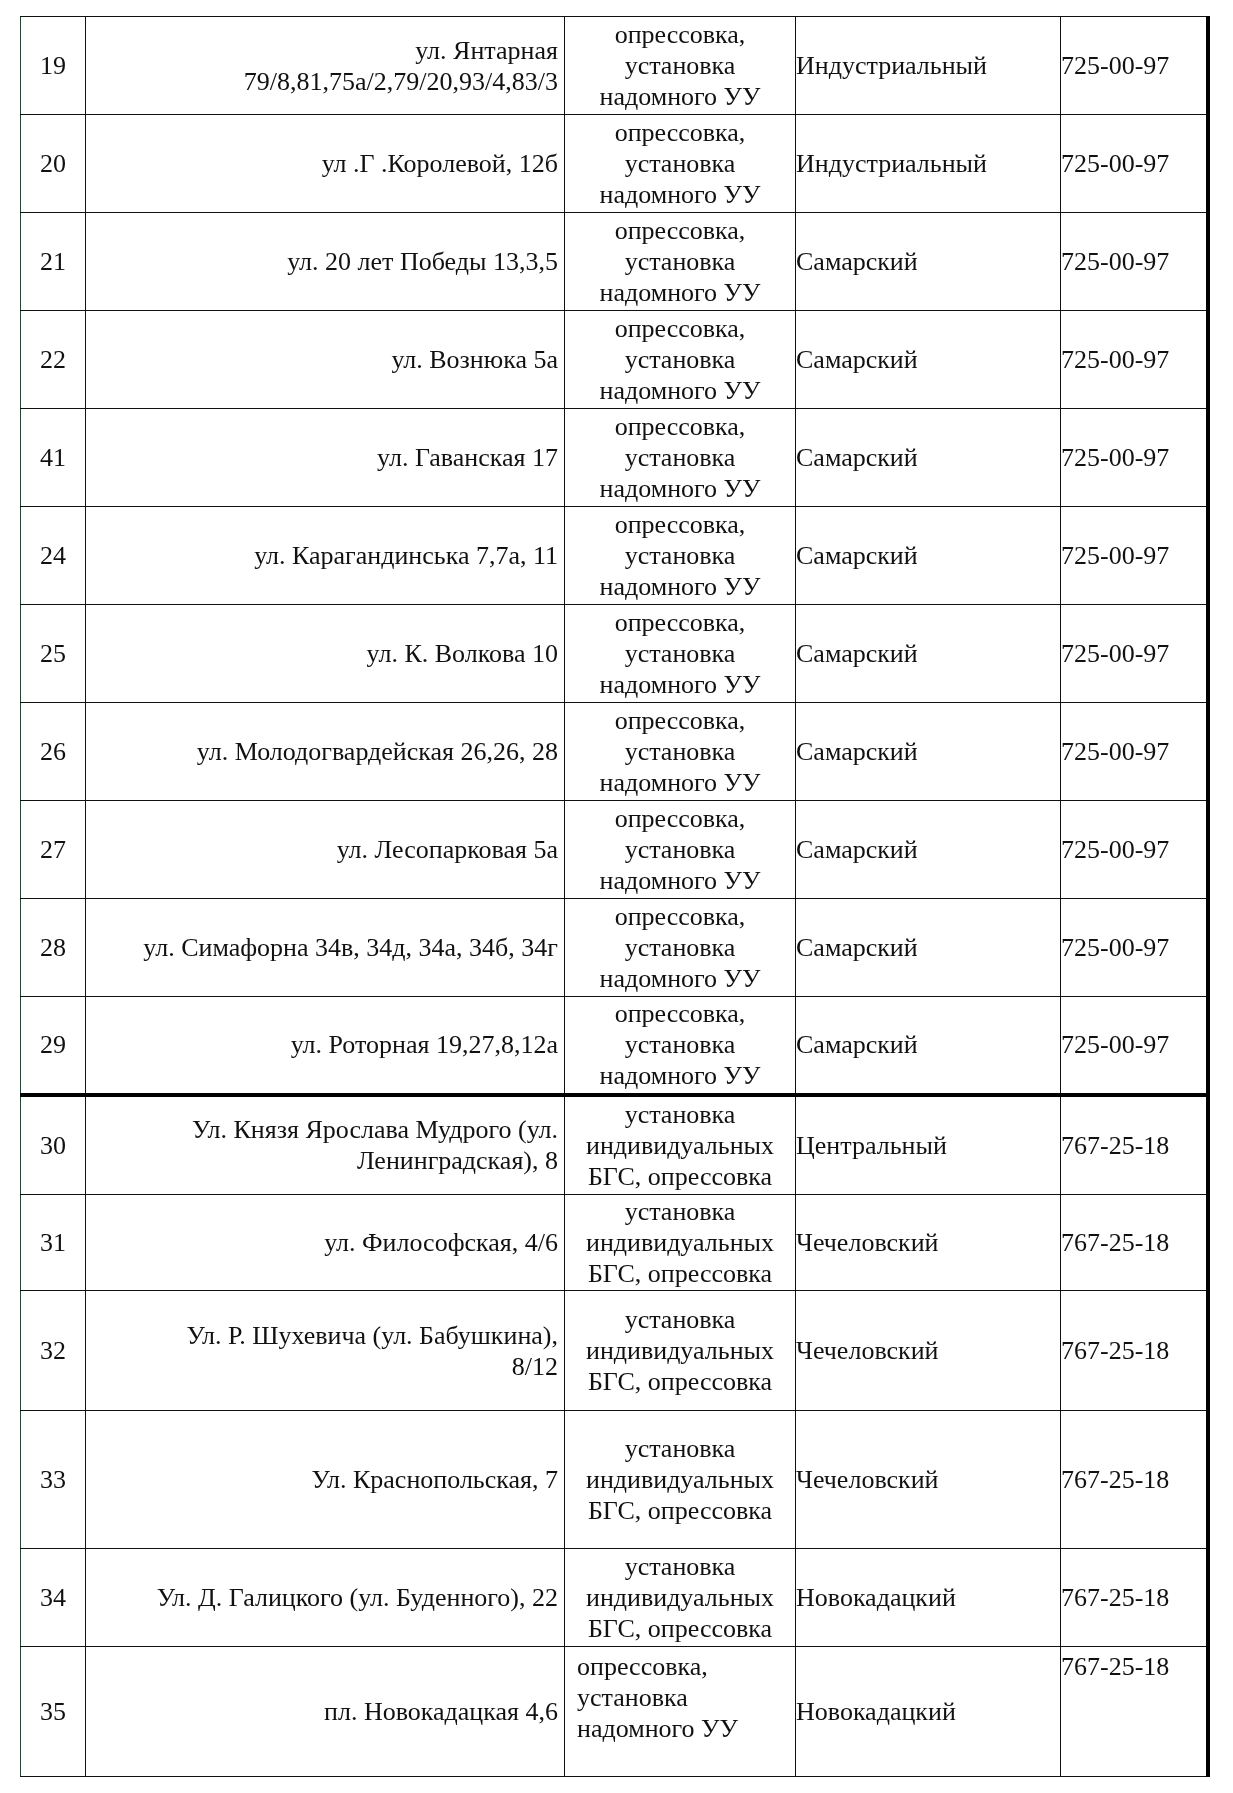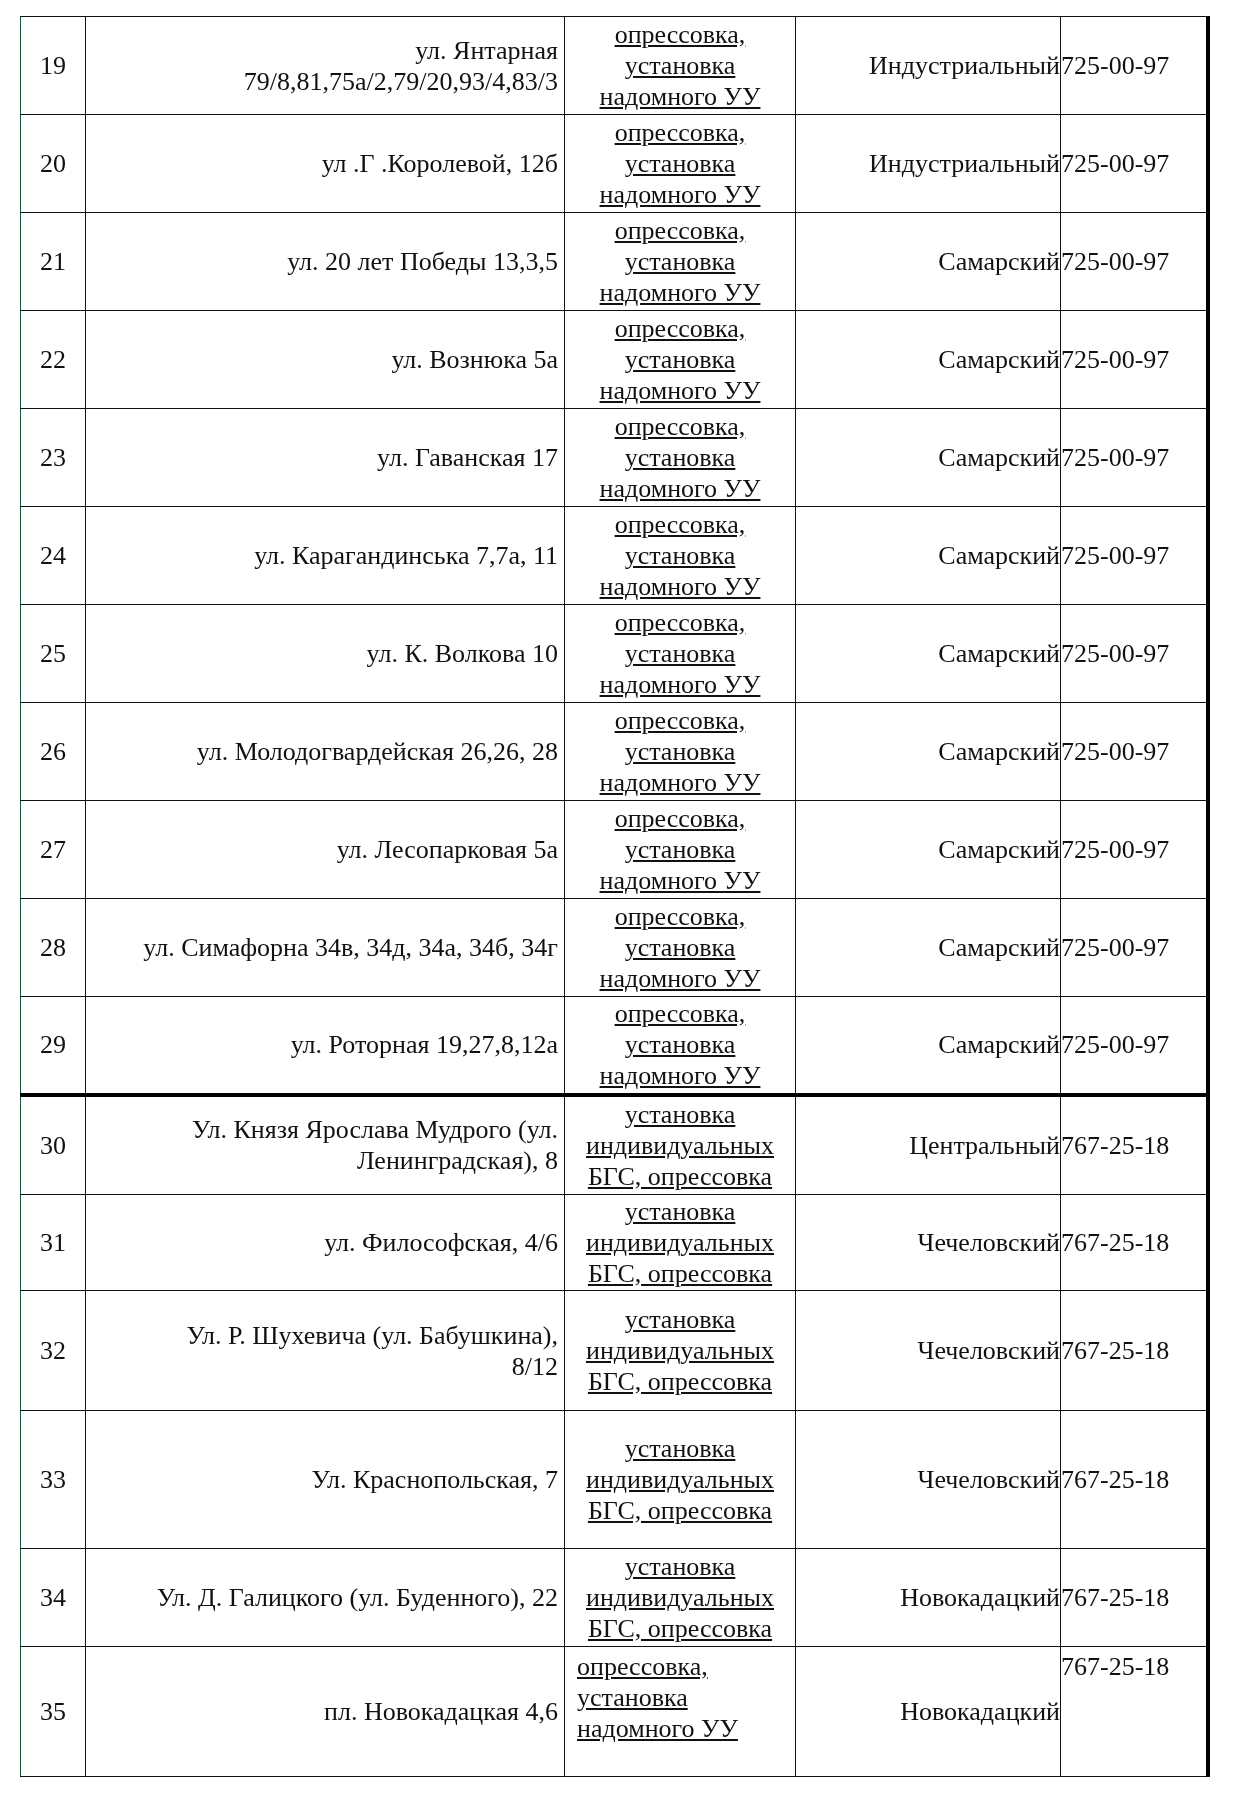--- a/index.html
+++ b/index.html
@@ -48,24 +48,23 @@
     border-left: 1px solid #14532d;
   }
   table.sched td.addr {
     text-align: right;
     padding-left: 12px;
     padding-right: 6px;
   }
   table.sched td.work {
     text-align: center;
     padding: 0 0;
-    text-decoration: underline;
   }
   table.sched td.dist {
-    text-align: right;
+    text-align: left;
     margin-top: 19px;
   }
   table.sched td.phone {
     border-right: 4px solid #000000;
   }
   table.sched tr.thick-top td {
     border-top: 4px solid #000000;
   }
   table.sched td.work.left-top {
     text-align: left;
@@ -146,21 +145,21 @@
           </td>
           <td class="work">
             <span class="line">опрессовка,</span>
             <span class="line">установка</span>
             <span class="line">надомного УУ</span>
           </td>
           <td class="dist">Самарский</td>
           <td class="phone">725-00-97</td>
         </tr>
         <tr class="h-std">
-          <td class="num">23</td>
+          <td class="num">41</td>
           <td class="addr">
             <span class="line">ул. Гаванская 17</span>
           </td>
           <td class="work">
             <span class="line">опрессовка,</span>
             <span class="line">установка</span>
             <span class="line">надомного УУ</span>
           </td>
           <td class="dist">Самарский</td>
           <td class="phone">725-00-97</td>

